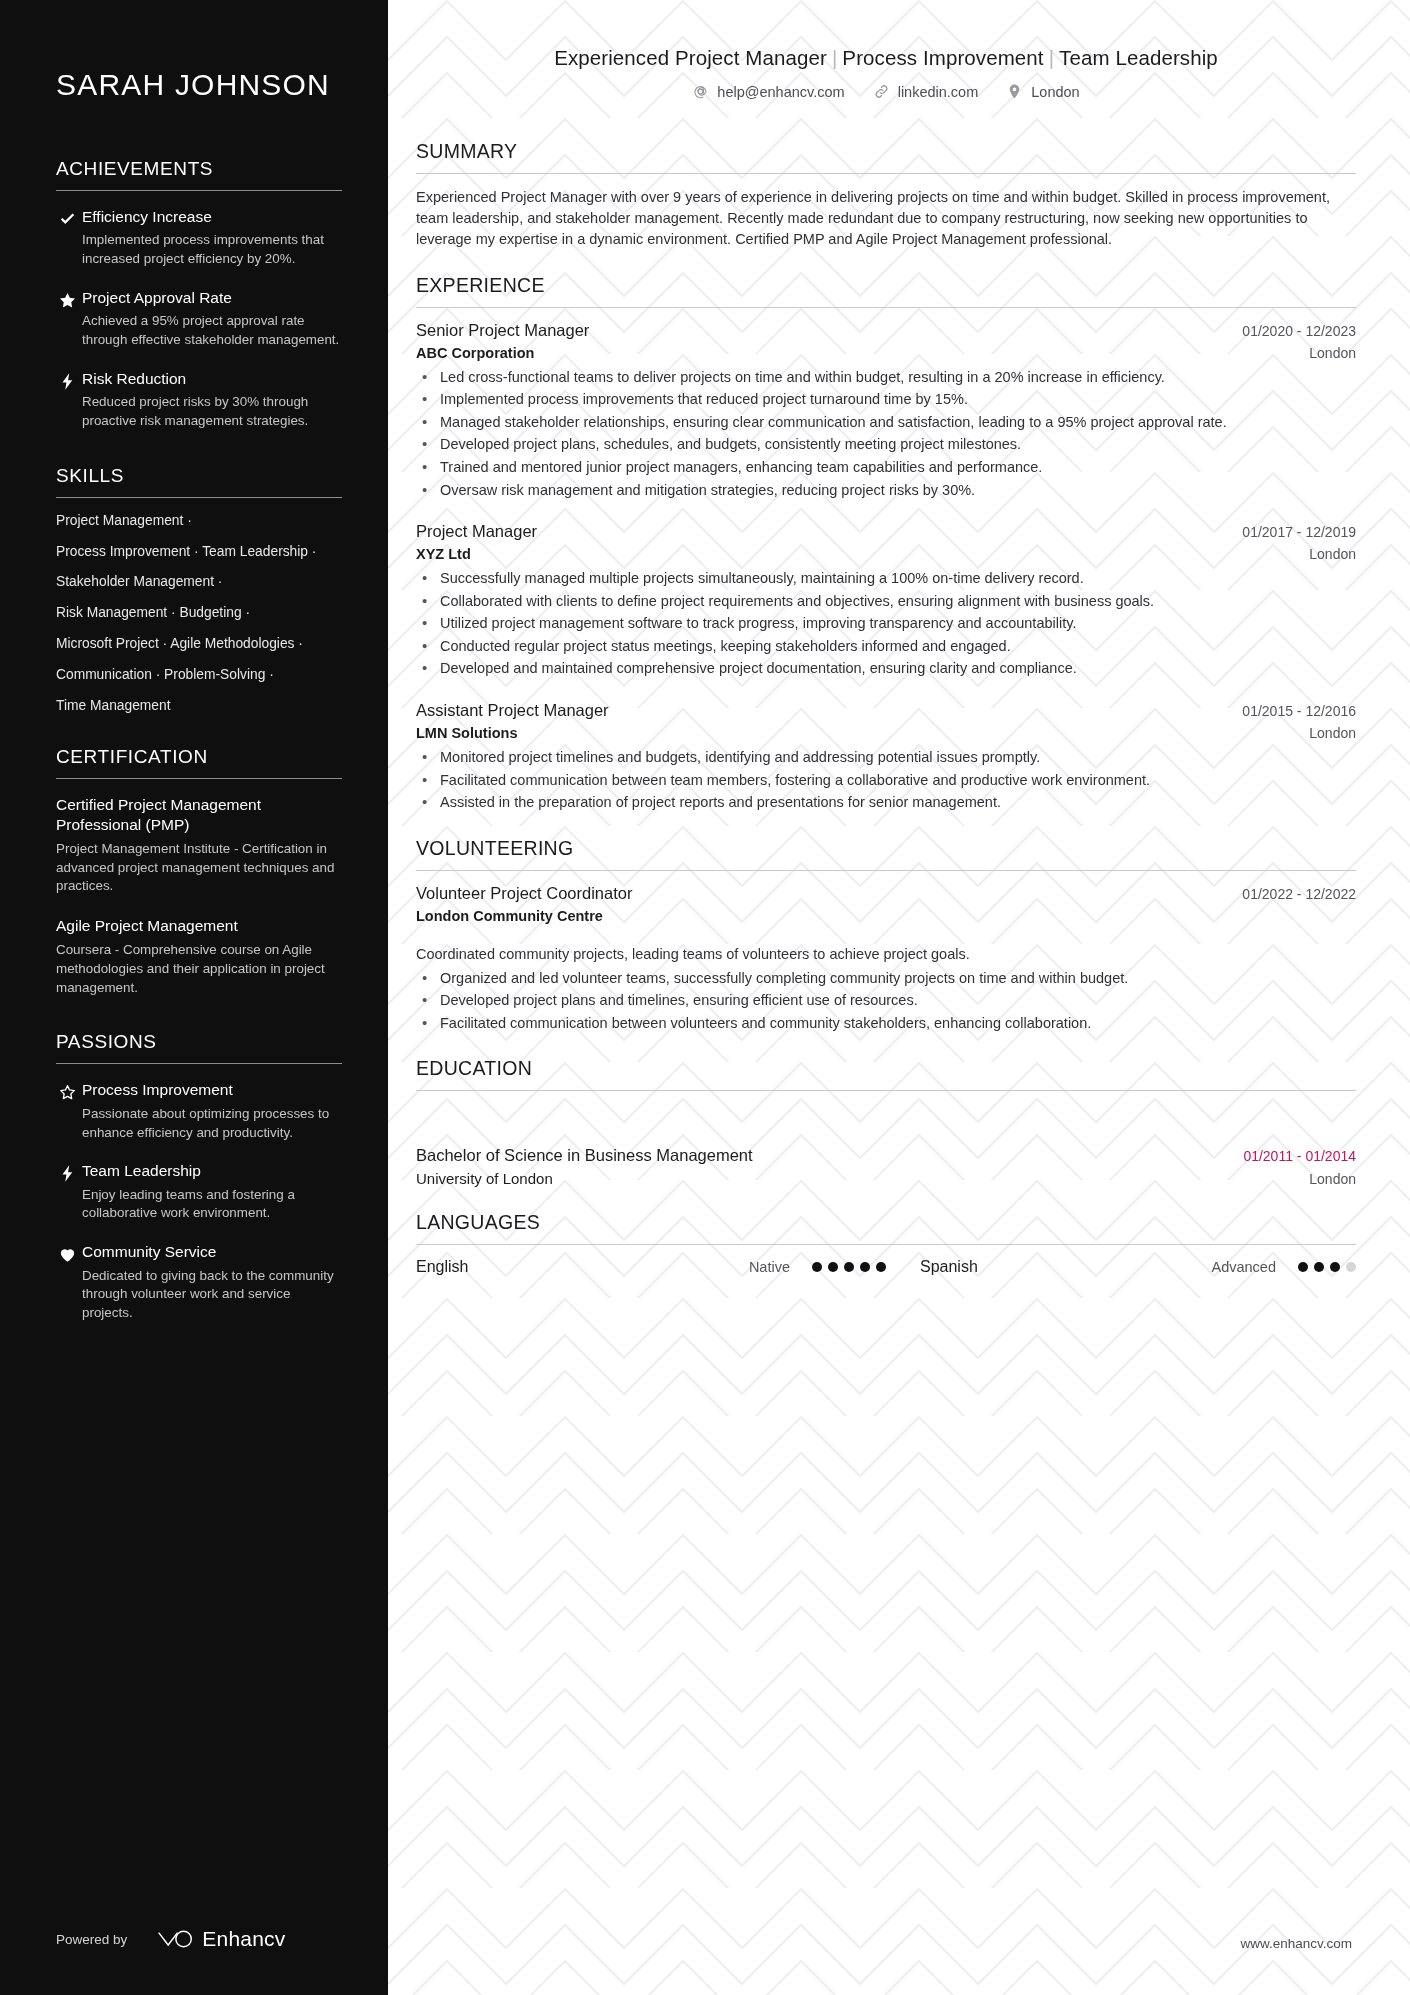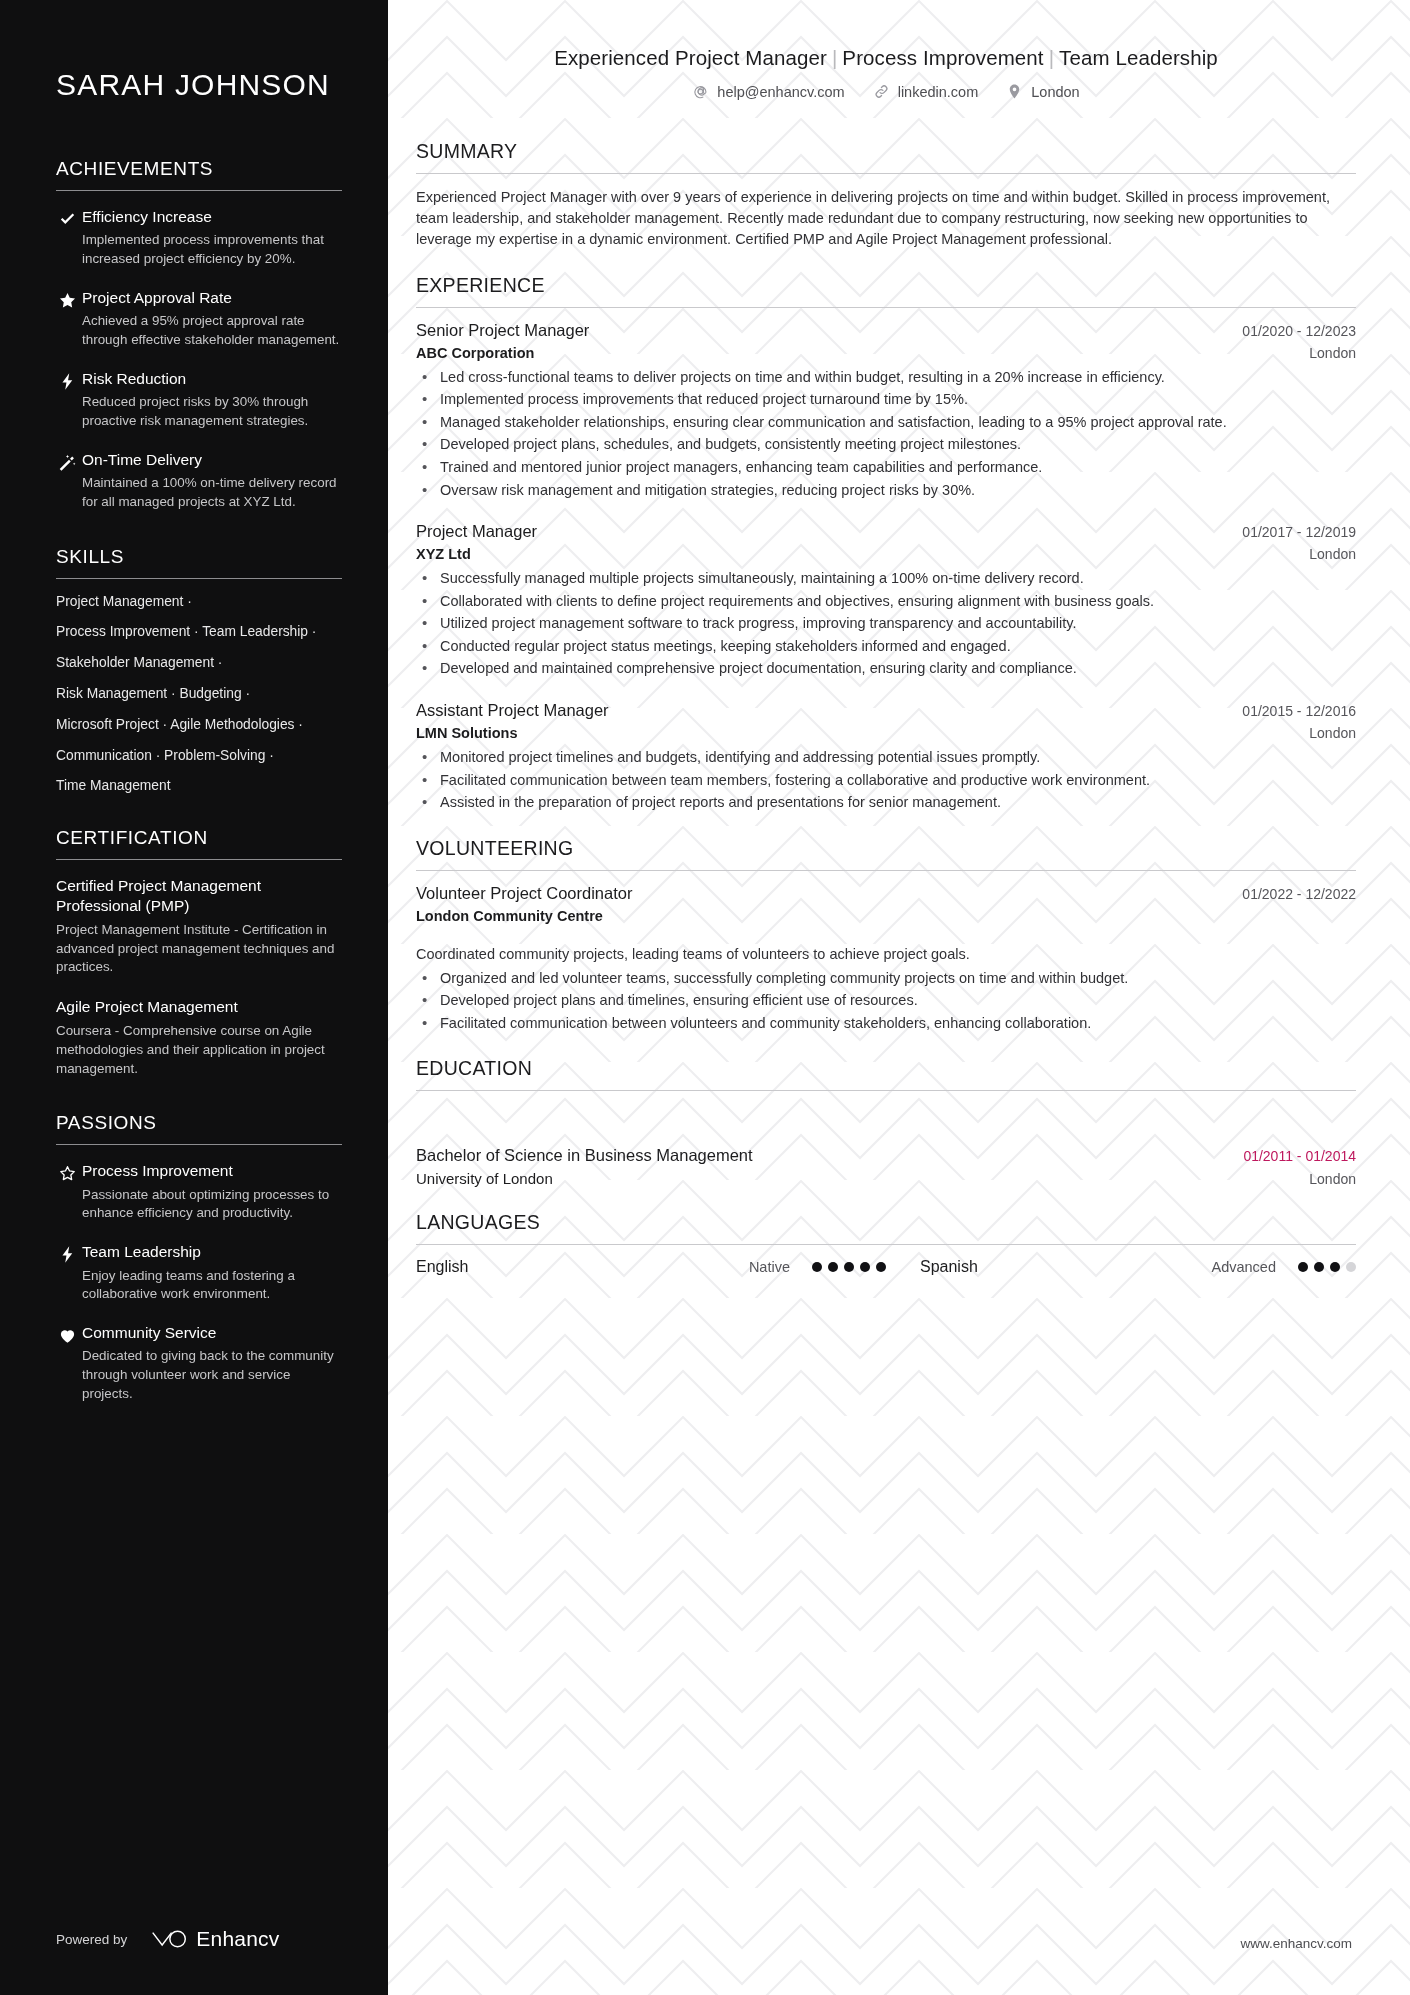--- a/index.html
+++ b/index.html
@@ -41,21 +41,21 @@
 
   .skills-line { font-size:13.8px; color:#e9e9ea; line-height:1.0; margin-bottom:17px; }
 
   .cert-item { margin-bottom:20px; }
   .cert-name { font-size:15.5px; color:#fff; line-height:1.28; margin-bottom:5px; }
   .cert-desc { font-size:13.4px; color:#c6c6c8; line-height:1.40; }
 
   
   .sb-footer {
     position:absolute; left:56px; bottom:44px;
-    display:flex; align-items:center; gap:24px;
+    display:flex; align-items:center; gap:30px;
   }
   .pw-text { font-size:13.5px; color:#d4d4d6; }
   .enhancv-logo { display:flex; align-items:center; gap:9px; }
   .enhancv-logo svg { display:block; }
   .enhancv-word { font-size:21px; color:#fff; letter-spacing:.2px; }
 
   
   .main {
     flex:1; position:relative; background:#ffffff;
     padding:46px 54px 0 28px;
@@ -169,34 +169,20 @@
           <svg width="19" height="19" viewBox="0 0 24 24">
               <path d="M14.2 1.5 5.6 13.2h5.1L9.1 22.5l8.9-12.1h-5.3z"></path>
             </svg>
         </span>
         <div class="ach-body">
           <div class="ach-head">Risk Reduction</div>
           <div class="ach-desc">Reduced project risks by 30% through proactive risk management strategies.</div>
         </div>
       </div>
 
-      <div class="ach-item">
-        <span class="ach-ico">
-          <svg width="20" height="20" viewBox="0 0 24 24">
-            <path d="M3.2 19.3 14.4 8.1l2.1 2.1L5.3 21.4z"></path>
-            <path d="M15.6 6.9 17.7 9l2.6-2.6-2.1-2.1z"></path>
-            <path d="M12.6 2.2l.55 1.45 1.45.55-1.45.55-.55 1.45-.55-1.45L10.6 4.2l1.45-.55z"></path>
-            <path d="M20.6 11.4l.45 1.15 1.15.45-1.15.45-.45 1.15-.45-1.15-1.15-.45 1.15-.45z"></path>
-          </svg>
-        </span>
-        <div class="ach-body">
-          <div class="ach-head">On-Time Delivery</div>
-          <div class="ach-desc">Maintained a 100% on-time delivery record for all managed projects at XYZ Ltd.</div>
-        </div>
-      </div>
     </section>
 
     <section class="sb-section">
       <div class="sb-title">SKILLS</div>
       <div class="sb-rule"></div>
       <div class="skills-line">Project Management ·</div>
       <div class="skills-line">Process Improvement · Team Leadership ·</div>
       <div class="skills-line">Stakeholder Management ·</div>
       <div class="skills-line">Risk Management · Budgeting ·</div>
       <div class="skills-line">Microsoft Project · Agile Methodologies ·</div>

